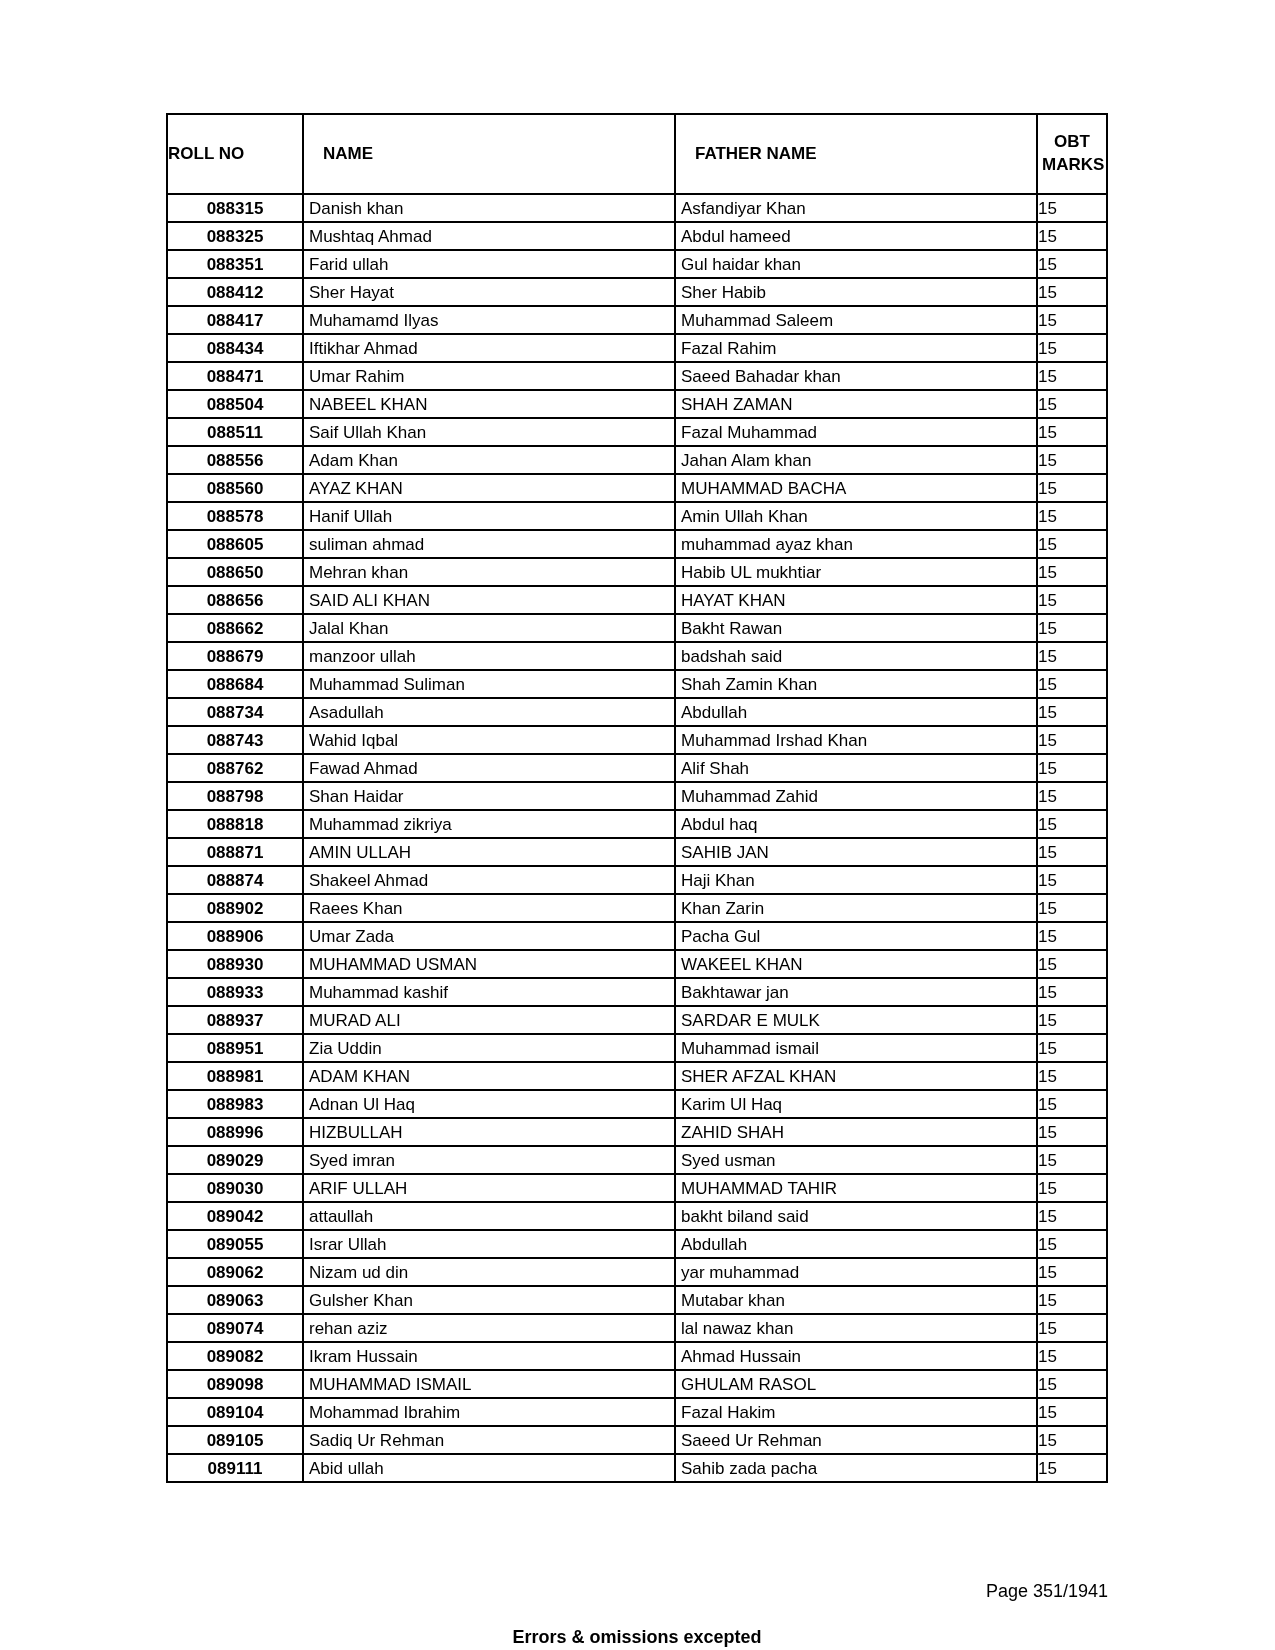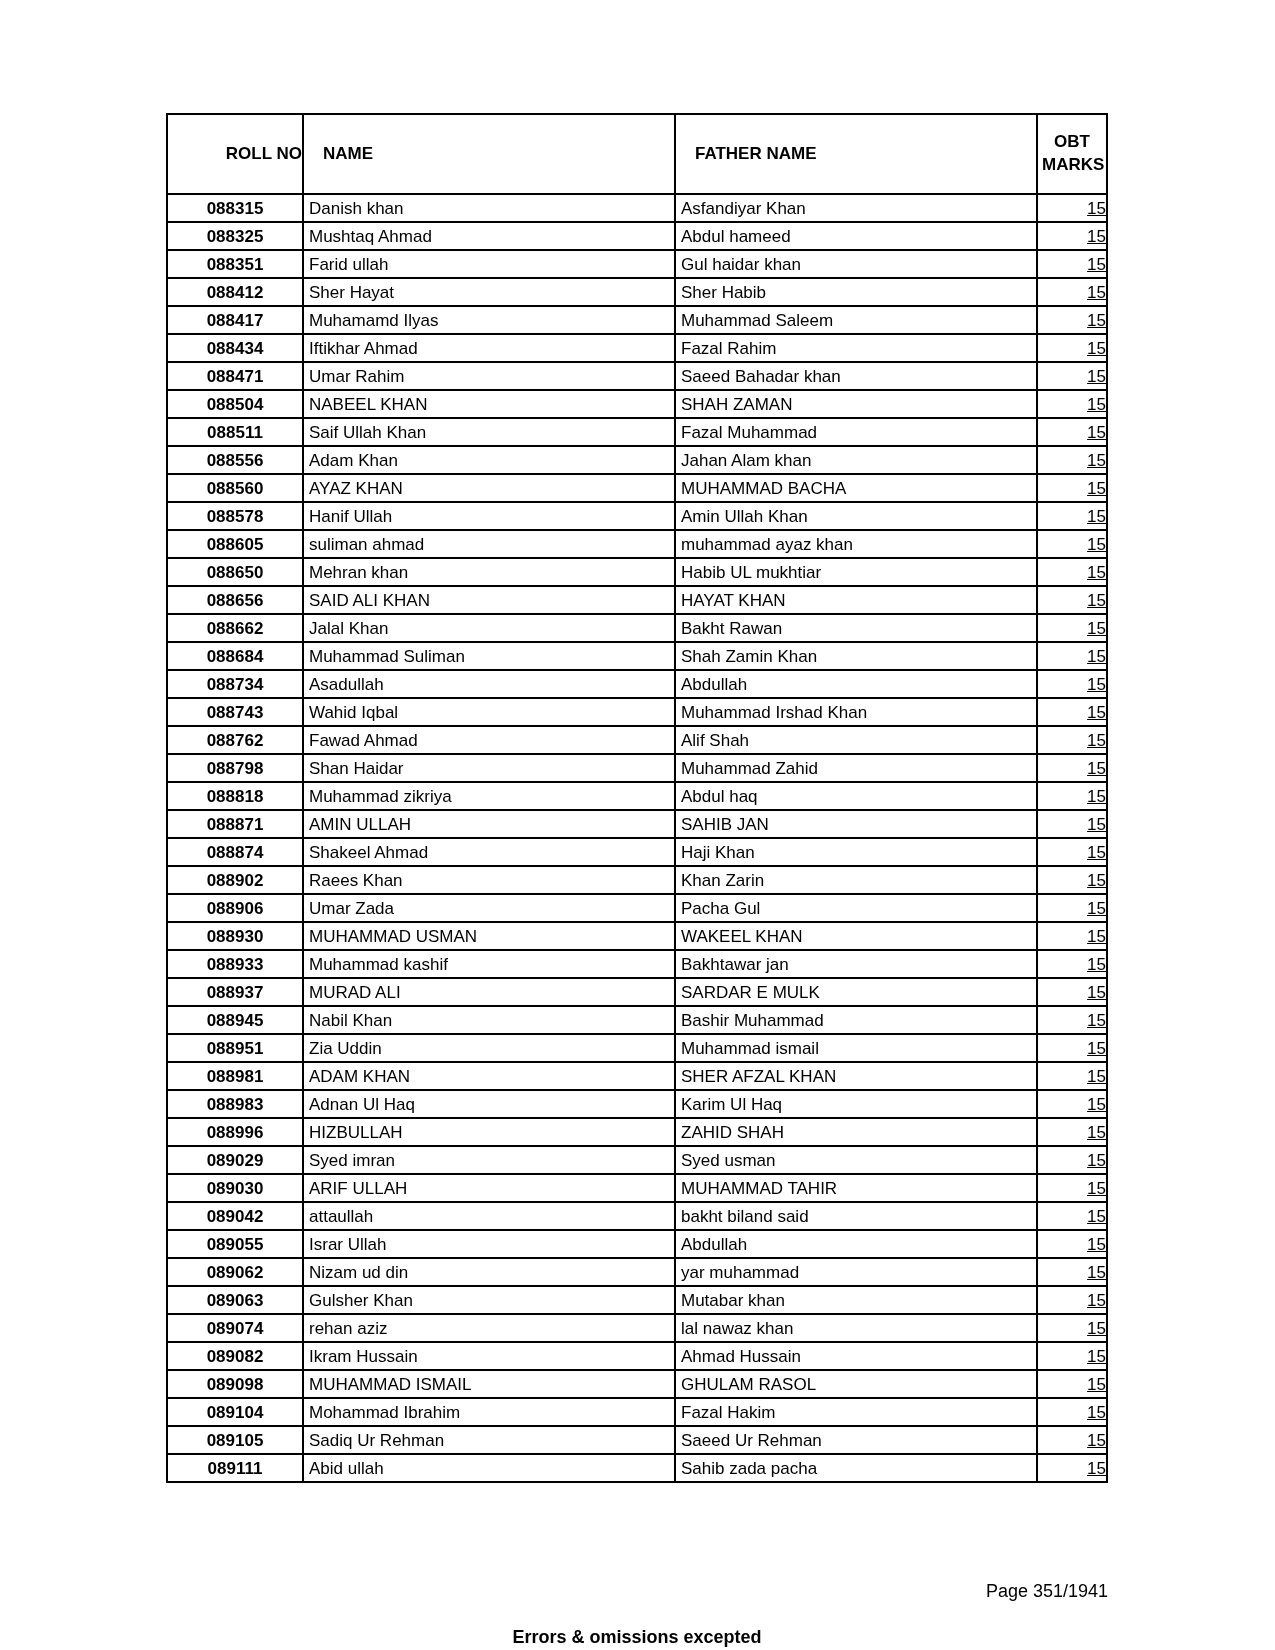--- a/index.html
+++ b/index.html
@@ -32,39 +32,39 @@
     padding: 0;
     overflow: hidden;
     white-space: nowrap;
   }
   thead tr { height: 80px; }
   th {
     font-size: 17px;
     font-weight: bold;
     background: #ffffff;
   }
-  th.h-roll  { text-align: right; }
+  th.h-roll  { text-align: left; }
   th.h-name, th.h-father { text-align: left; padding-left: 19px; }
   th.h-marks {
     text-align: center;
     white-space: normal;
     line-height: 1.35;
     padding: 9px 4px;
   }
   tbody tr { height: 28px; }
   td { font-size: 17px; line-height: 1; }
   td.cell-roll {
     text-align: center;
     font-weight: bold;
   }
   td.cell-name, td.cell-father {
     text-align: left;
     padding-left: 5px;
   }
-  td.cell-marks { text-align: right; text-decoration: underline; }
+  td.cell-marks { text-align: left; }
 
   .footer-note {
     position: absolute;
     top: 1581px;
     left: 637px;
     transform: translateX(-50%);
     font-size: 18px;
     font-weight: bold;
     white-space: nowrap;
     margin-top: 46px;
@@ -201,20 +201,26 @@
     <td class="cell-marks">15</td>
   </tr>
 
   <tr>
     <td class="cell-roll">088662</td>
     <td class="cell-name">Jalal Khan</td>
     <td class="cell-father">Bakht Rawan</td>
     <td class="cell-marks">15</td>
   </tr>
 
+  <tr>
+    <td class="cell-roll">088679</td>
+    <td class="cell-name">manzoor ullah</td>
+    <td class="cell-father">badshah said</td>
+    <td class="cell-marks">15</td>
+  </tr>
 
   <tr>
     <td class="cell-roll">088684</td>
     <td class="cell-name">Muhammad Suliman</td>
     <td class="cell-father">Shah Zamin Khan</td>
     <td class="cell-marks">15</td>
   </tr>
 
   <tr>
     <td class="cell-roll">088734</td>
@@ -293,26 +299,20 @@
     <td class="cell-marks">15</td>
   </tr>
 
   <tr>
     <td class="cell-roll">088937</td>
     <td class="cell-name">MURAD ALI</td>
     <td class="cell-father">SARDAR E MULK</td>
     <td class="cell-marks">15</td>
   </tr>
 
-  <tr>
-    <td class="cell-roll">088945</td>
-    <td class="cell-name">Nabil Khan</td>
-    <td class="cell-father">Bashir Muhammad</td>
-    <td class="cell-marks">15</td>
-  </tr>
 
   <tr>
     <td class="cell-roll">088951</td>
     <td class="cell-name">Zia Uddin</td>
     <td class="cell-father">Muhammad ismail</td>
     <td class="cell-marks">15</td>
   </tr>
 
   <tr>
     <td class="cell-roll">088981</td>

